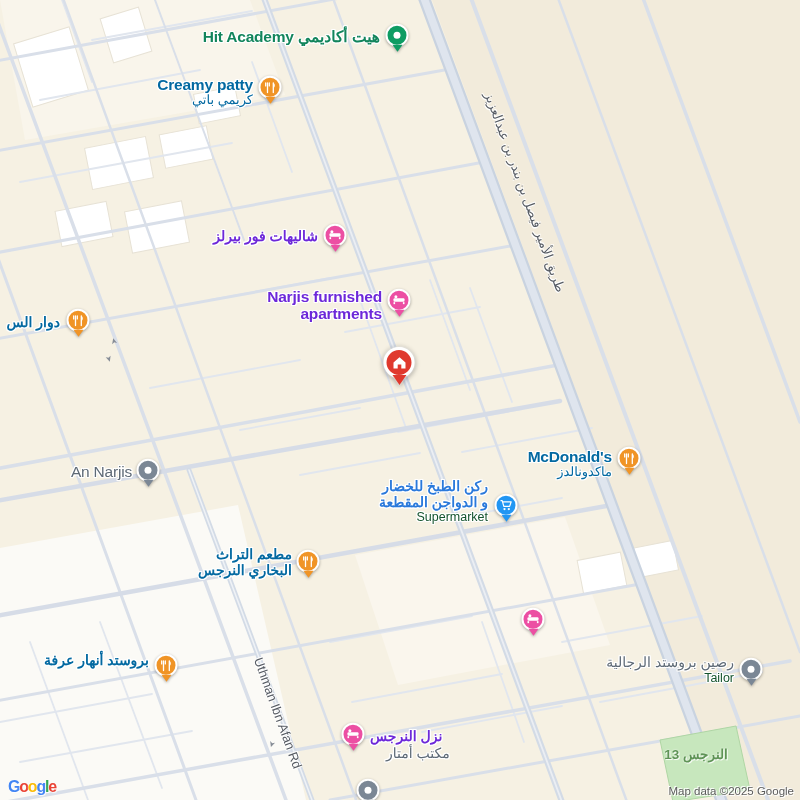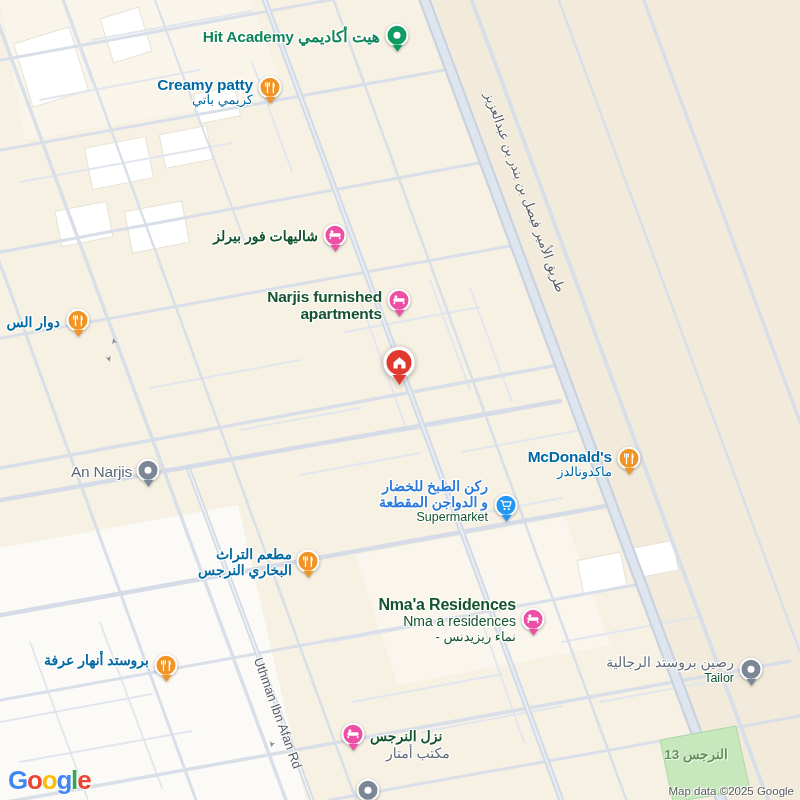--- a/index.html
+++ b/index.html
@@ -10,21 +10,21 @@
   
   .lbl{position:absolute;z-index:4;line-height:1.12;cursor:pointer;
        text-shadow:1px 0 0 #fff,-1px 0 0 #fff,0 1px 0 #fff,0 -1px 0 #fff,
                    1px 1px 0 #fff,-1px -1px 0 #fff,1px -1px 0 #fff,-1px 1px 0 #fff;}
   .ra{text-align:right;}
   .l1{font-size:15.5px;font-weight:700;letter-spacing:-.2px;}
   .l1s{font-size:14px;font-weight:700;}
   .l2{font-size:13px;font-weight:500;}
   .l2m{font-size:14px;font-weight:500;}
   .cat{font-size:12.5px;font-weight:500;color:#14532d;}
-  .lc-orange{color:#0369a1;} .lc-pink{color:#14532d;} .lc-blue{color:#2A79DB;}
+  .lc-orange{color:#0369a1;} .lc-pink{color:#6d28d9;} .lc-blue{color:#2A79DB;}
   .lc-gray{color:#5E6A76;} .lc-green{color:#12855C;}
   .roadlbl{position:absolute;z-index:3;font-size:13px;font-weight:500;color:#565B63;
        white-space:nowrap;transform:translate(-50%,-50%) rotate(70deg);
        text-shadow:0 0 2px #fff,0 0 2px #fff,1px 1px 0 #fff,-1px -1px 0 #fff;}
   .parklbl{position:absolute;z-index:3;font-size:13.5px;font-weight:700;color:#5F9456;
        text-shadow:0 0 2px #fff,1px 1px 0 rgba(255,255,255,.8);}
 
   
   .pin{position:absolute;z-index:5;transform:translate(-50%,-62%);cursor:pointer;
        filter:drop-shadow(0 1px 1.5px rgba(0,0,0,.35));}
@@ -38,21 +38,21 @@
   .pk-orange{--c:#F09426;} .pk-pink{--c:#EC4FA3;} .pk-blue{--c:#2196F3;}
   .pk-green{--c:#0E9C63;} .pk-gray{--c:#7B8795;} .pk-red{--c:#E0392E;}
   .pin-big{transform:translate(-50%,-58%);
        filter:drop-shadow(0 0 1px #fff) drop-shadow(0 1.5px 2.5px rgba(0,0,0,.4));}
   .pin-big .pc{width:31px;height:31px;border-width:3px;}
   .pin-big .pt{top:28px;border-left-width:7px;border-right-width:7px;border-top-width:10px;}
 
   .arrow{position:absolute;z-index:2;font-size:8px;color:#878D97;line-height:1;}
 
   
-  .glogo{position:absolute;left:8px;bottom:4px;z-index:10;font-size:26px;font-weight:700;
+  .glogo{position:absolute;left:8px;bottom:4px;z-index:10;font-size:16px;font-weight:700;
        letter-spacing:-1.2px;cursor:pointer;
        text-shadow:0 0 2px #fff,1px 1px 1px rgba(255,255,255,.9);}
   .lg0{color:#4285F4;} .lg1{color:#EA4335;} .lg2{color:#FBBC05;}
   .lg3{color:#4285F4;} .lg4{color:#34A853;} .lg5{color:#EA4335;}
   .attrib{position:absolute;right:6px;bottom:3px;z-index:10;font-size:11.5px;color:#5B5B5B;
        text-shadow:0 0 2px #fff,1px 1px 0 #fff,-1px -1px 0 #fff;}
 </style>
 </head>
 <body>
 
@@ -183,25 +183,20 @@
 
   <div class="lbl ra lc-gray" style="right:668px;top:463px">
     <div class="l1" style="font-weight:500">An Narjis</div>
   </div>
 
   <div class="lbl ra lc-orange" style="right:508px;top:547px" dir="rtl">
     <div class="l1s">مطعم التراث</div>
     <div class="l1s">البخاري النرجس</div>
   </div>
 
-  <div class="lbl ra lc-pink" style="right:284px;top:596px">
-    <div class="l1" style="font-size:16px">Nma'a Residences</div>
-    <div class="l2m">Nma a residences</div>
-    <div class="l2">- نماء ريزيدنس</div>
-  </div>
 
   <div class="lbl ra lc-orange" style="right:651px;top:653px" dir="rtl">
     <div class="l1s">بروستد أنهار عرفة</div>
   </div>
 
   <div class="lbl ra lc-gray" style="right:66px;top:655px">
     <div class="l1s" dir="rtl" style="font-weight:500">رصين بروستد الرجالية</div>
     <div class="cat">Tailor</div>
   </div>
 

